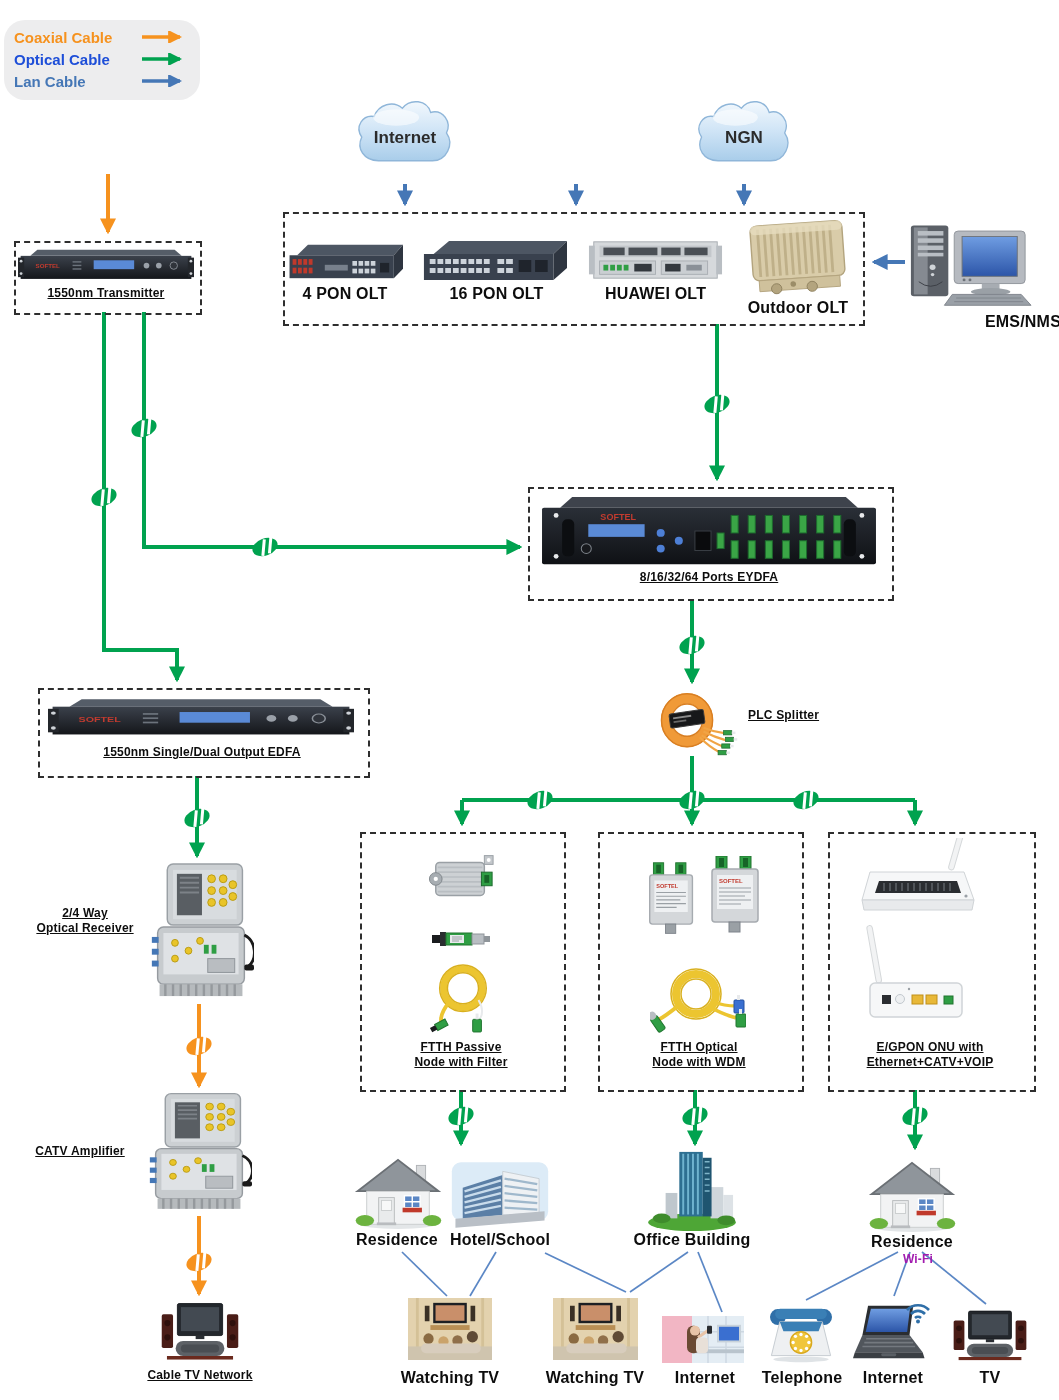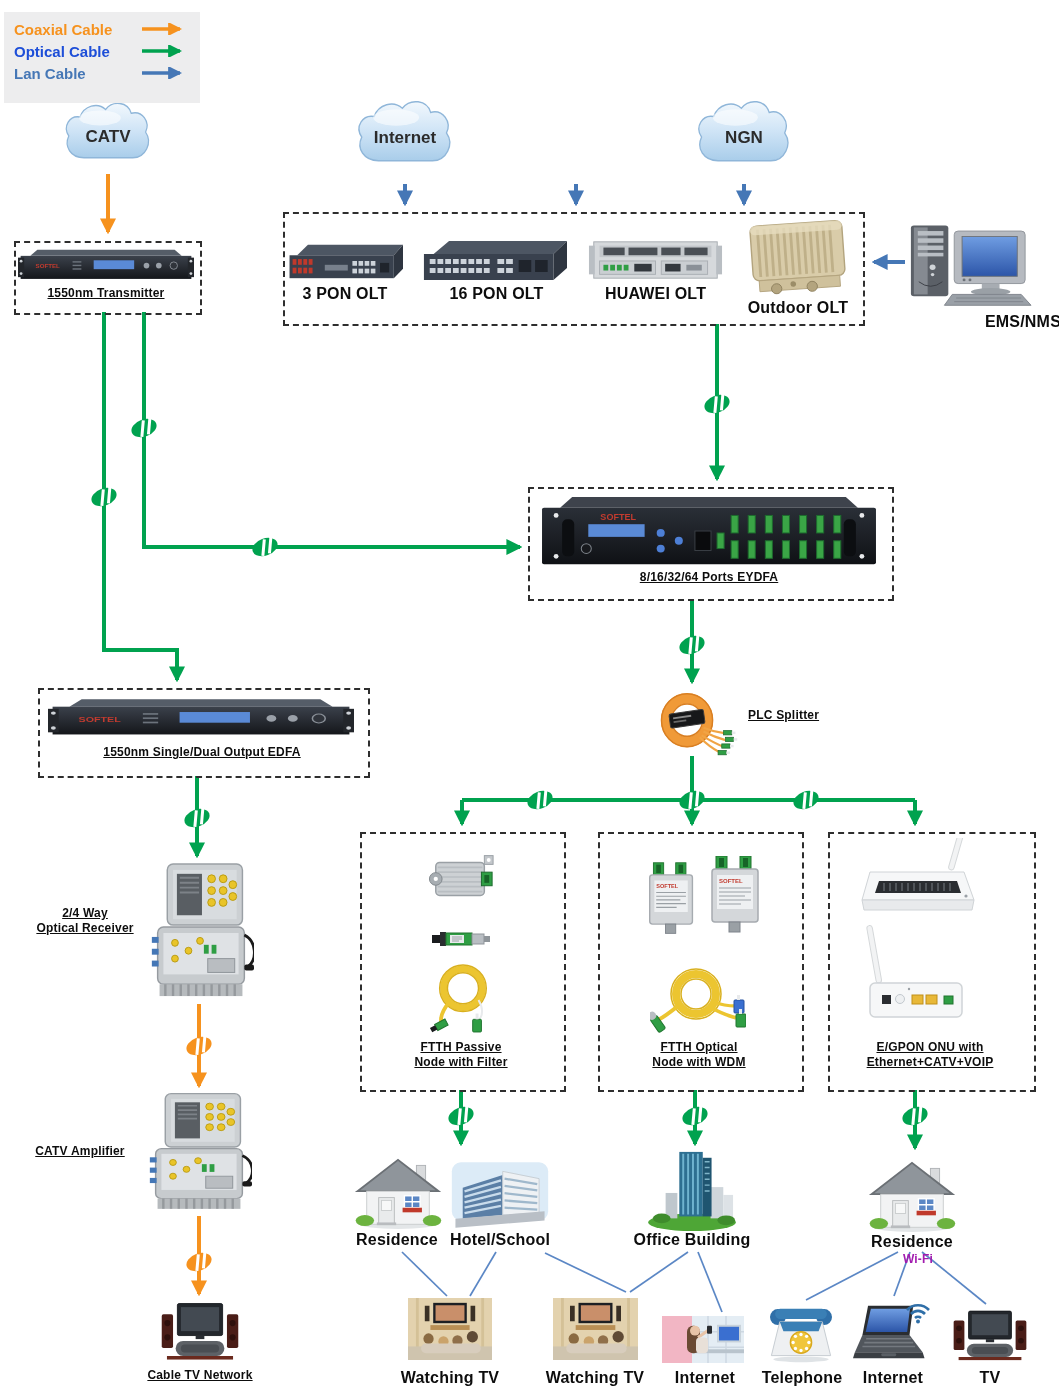--- a/index.html
+++ b/index.html
@@ -4,22 +4,22 @@
 <style>
   html,body{margin:0;padding:0;background:#fff;}
   #canvas{position:relative;width:1059px;height:1400px;background:#fff;overflow:hidden;
           font-family:"Liberation Sans",sans-serif;}
   .dash{position:absolute;border:2.5px dashed #2e2e2e;z-index:2;}
   .dev{position:absolute;z-index:3;}
   .lbl{position:absolute;z-index:4;font-weight:bold;color:#0d0d0d;text-align:center;
        white-space:pre-line;line-height:1.22;letter-spacing:.2px;}
   .f17{font-size:12px;text-decoration:underline;} .f16{font-size:16px;} .f12{font-size:12px;}
   .left{text-align:left;}
-  #legend{position:absolute;left:4px;top:12px;width:176px;background:#ededee;
-          padding:6px 10px 19px 10px;z-index:5;}
+  #legend{position:absolute;left:4px;top:20px;width:176px;background:#ededee;
+          padding:6px 10px 8px 10px;z-index:5;border-radius:21px;}
   .legrow{display:flex;align-items:center;justify-content:space-between;height:22px;}
   .legtxt{font-weight:bold;font-size:15px;}
   .cloud{position:absolute;z-index:3;}
   .cloud .ctext{position:absolute;left:0;right:0;top:50%;transform:translateY(-38%);
         text-align:center;font-weight:bold;font-size:17px;color:#2b2b2b;}
   #wires{position:absolute;left:0;top:0;z-index:1;pointer-events:none;}
 </style>
 </head>
 <body>
 
@@ -576,26 +576,20 @@
         <use href="#brkg" x="806" y="800"></use>
     <use href="#brkg" x="197" y="818"></use>
     <use href="#brkg" x="461" y="1116"></use>
         <use href="#brkg" x="695" y="1116"></use>
         <use href="#brkg" x="915" y="1116"></use>
     <use href="#brko" x="199" y="1046"></use>
         <use href="#brko" x="199" y="1262"></use>
   </g>
 </svg>
 
-<div class="cloud" style="left:60px;top:100px;width:96px;height:70px">
-  <svg width="100%" height="100%" viewBox="0 0 120 74" preserveAspectRatio="none">
-        <use href="#sym-cloud"></use>
-      </svg>
-  <div class="ctext">CATV</div>
-</div>
 <div class="cloud" style="left:352px;top:98px;width:106px;height:76px">
   <svg width="100%" height="100%" viewBox="0 0 120 74" preserveAspectRatio="none">
         <use href="#sym-cloud"></use>
       </svg>
   <div class="ctext">Internet</div>
 </div>
 <div class="cloud" style="left:692px;top:98px;width:104px;height:76px">
   <svg width="100%" height="100%" viewBox="0 0 120 74" preserveAspectRatio="none">
         <use href="#sym-cloud"></use>
       </svg>
@@ -611,21 +605,21 @@
 <div class="dash" style="left:828px;top:832px;width:204px;height:256px"></div>
 
 <svg class="dev" style="left:18px;top:247px" width="176" height="39" viewBox="0 0 200 44" preserveAspectRatio="none">
       <use href="#sym-rack1u"></use>
     </svg>
 <div class="lbl f17" style="left:14px;top:286px;width:184px">1550nm Transmitter</div>
 
 <svg class="dev" style="left:288px;top:240px" width="115" height="42" viewBox="0 0 150 44" preserveAspectRatio="none">
       <use href="#sym-olt8"></use>
     </svg>
-<div class="lbl f16" style="left:284px;top:284px;width:122px">3 PON OLT</div>
+<div class="lbl f16" style="left:284px;top:284px;width:122px">4 PON OLT</div>
 
 <svg class="dev" style="left:422px;top:236px" width="145" height="46" viewBox="0 0 150 46" preserveAspectRatio="none">
       <use href="#sym-olt16"></use>
     </svg>
 <div class="lbl f16" style="left:424px;top:284px;width:145px">16 PON OLT</div>
 
 <svg class="dev" style="left:588px;top:238px" width="135" height="44" viewBox="0 0 140 46" preserveAspectRatio="none">
       <use href="#sym-huawei"></use>
     </svg>
 <div class="lbl f16" style="left:588px;top:284px;width:135px">HUAWEI OLT</div>

